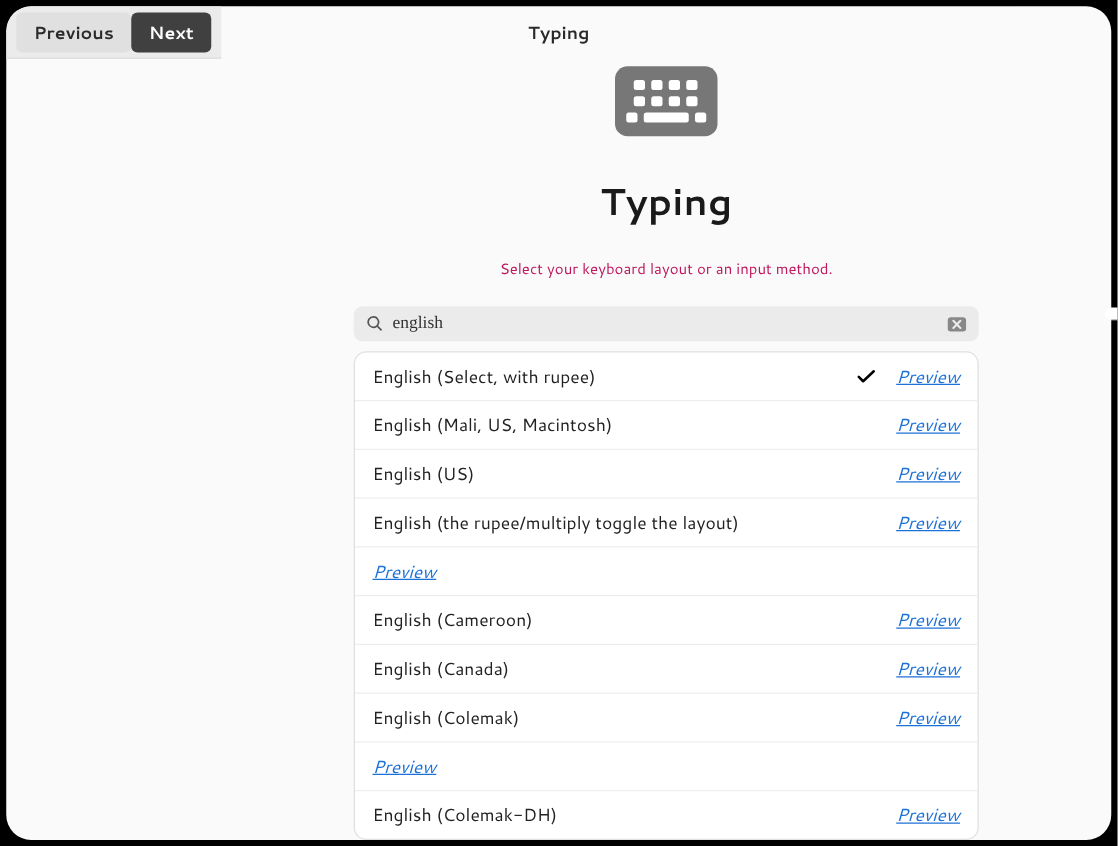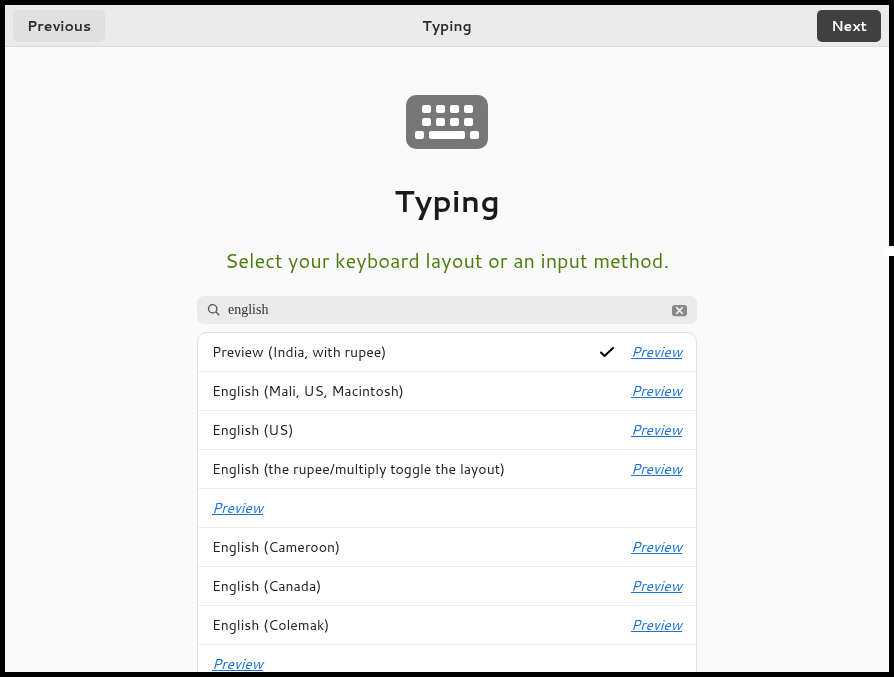--- a/index.html
+++ b/index.html
@@ -8,24 +8,24 @@
       background: #000;
       width: 894px;
       height: 677px;
       overflow: hidden;
       padding: 5px;
     }
     .window {
       background: #fafafa;
       width: 100%;
       height: 100%;
-      border-radius: 0;
+      border-radius: 20px;
       overflow: hidden;
       display: flex;
-      flex-direction: column;
+      flex-direction: row;
     }
     .titlebar {
       background: #ebebeb;
       height: 42px;
       display: flex;
       align-items: center;
       justify-content: space-between;
       padding: 0 8px;
       border-bottom: 1px solid #ddd;
     }
@@ -81,22 +81,22 @@
     }
     .kb-sm { width: 9px; height: 8px; }
     .kb-space { width: 36px; height: 8px; }
     .page-title {
       font-size: 30px;
       font-weight: 800;
       color: #1a1a1a;
       margin-top: 30px;
     }
     .page-subtitle {
-      font-size: 20px;
-      color: #4d7c0f;
+      font-size: 12px;
+      color: #be185d;
       margin-top: 24px;
     }
     .panel {
       width: 500px;
       margin-top: 22px;
     }
     .search-wrap {
       background: #ebebeb;
       border-radius: 7px;
       padding: 6px 10px;
@@ -201,21 +201,21 @@
           </svg>
         <input class="search-input" type="text" value="english" style="">
         <svg class="clear-icon" viewBox="0 0 16 16" fill="currentColor">
             <rect x="0" y="2" width="16" height="12" rx="3"></rect>
             <path d="M5 5l6 6M11 5l-6 6" stroke="#ebebeb" stroke-width="1.8" stroke-linecap="round"></path>
           </svg>
       </div>
 
       <div class="list" id="layout-list">
           <div class="list-row">
-            <span class="row-label">Preview (India, with rupee)</span>
+            <span class="row-label">English (Select, with rupee)</span>
             <svg class="check" viewBox="0 0 16 16">
               <path d="M2 8.5l3.5 3.5L14 4" stroke="currentColor" stroke-width="2" fill="none" stroke-linecap="round" stroke-linejoin="round"></path>
             </svg>
             <a class="preview-link">Preview</a>
           </div>
           <div class="list-row">
             <span class="row-label">English (Mali, US, Macintosh)</span>
             <a class="preview-link">Preview</a>
           </div>
           <div class="list-row">

